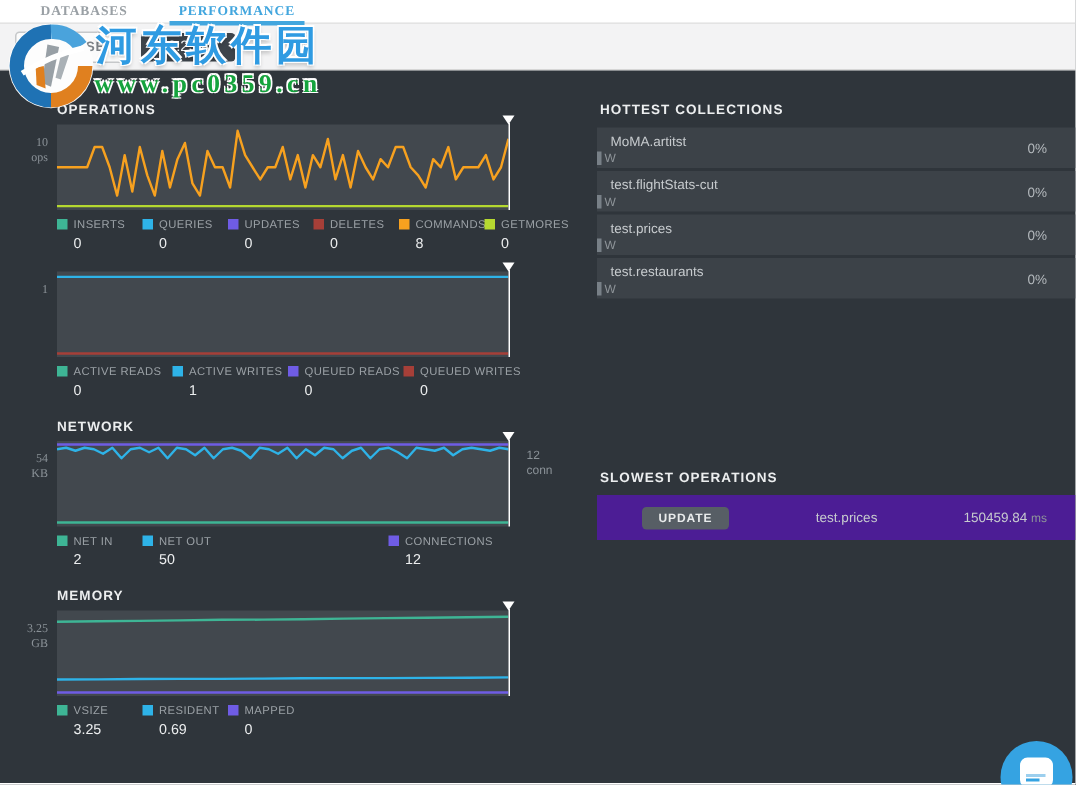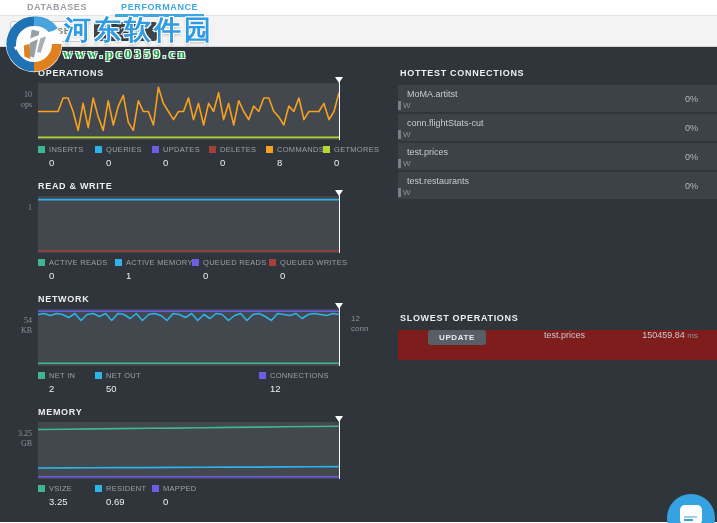--- a/index.html
+++ b/index.html
@@ -1,20 +1,20 @@
 <!DOCTYPE html>
 <html><head>
 <meta charset="utf-8">
 <style>
   * { margin:0; padding:0; box-sizing:border-box; }
   body { background:#ffffff; font-family:"Liberation Sans","DejaVu Sans",sans-serif; }
   .app { position:relative; width:717px; height:523px; background:#fff; overflow:hidden; }
 
   
-  .tabbar { height:15px; background:#fff; display:flex; align-items:flex-start; padding-top:2px; }
+  .tabbar { height:15px; background:#fff; display:flex; align-items:flex-start; padding-top:2px;font-family:Liberation Serif, serif; }
   .tab { font-size:9px; font-weight:bold; letter-spacing:.6px; color:#9aa0a5; cursor:pointer; }
   .tab-databases { margin-left:27px; }
   .tab-performance { margin-left:34px; color:#42a6de; }
   .tab-performance::after { content:''; display:block; height:3px; background:#42a6de; margin:2px -6px 0 -6px; }
 
   
   .toolbar { height:32px; background:#f3f3f4; border-top:1px solid #e3e3e3; border-bottom:1px solid #d6d6d6;
              display:flex; align-items:center; padding-left:10px; }
   .pause-btn { display:flex; align-items:center; gap:5px; background:#fbfbfb; border:1px solid #c6c8ca;
                border-radius:3px; height:21px; padding:0 14px; font-size:9px; font-weight:bold;
@@ -57,34 +57,34 @@
   .side-col { flex:1; margin-left:48px; }
   .panel-title { font-size:9px; font-weight:bold; letter-spacing:.7px; color:#eceeef; margin:0 0 7px 2px; }
   .hc-row { position:relative; height:27px; background:#3c4248; margin-bottom:2px; }
   .hc-name { position:absolute; top:4px; left:9px; font-size:9px; color:#c7cbce; }
   .hc-rw { position:absolute; bottom:2px; left:0; display:flex; align-items:center; }
   .rw-bar { width:3px; height:9px; background:#788087; display:inline-block; }
   .rw-label { font-size:8px; color:#8e9499; margin-left:2px; }
   .hc-pct { position:absolute; right:19px; top:50%; transform:translateY(-50%); font-size:9px; color:#b4b9bd; }
 
   .slowest-panel { margin-top:114px; }
-  .so-row { height:30px; background:#7f1d1d; display:flex; align-items:flex-start; margin-top:1px; }
+  .so-row { height:30px; background:#4c1d95; display:flex; align-items:center; margin-top:1px; }
   .op-badge { background:#575e65; border:none; border-radius:3px; color:#e9ebec; font-size:8px; font-weight:bold;
               letter-spacing:.6px; padding:3px 11px; margin-left:30px; cursor:pointer; font-family:inherit; }
   .so-name { font-size:9px; color:#c7cbce; margin-left:58px; }
   .so-time { margin-left:auto; margin-right:19px; font-size:9px; color:#c7cbce; }
   .so-time .unit { color:#8e9499; font-size:8px; }
 
   
   .watermark { position:absolute; left:0; top:10px; width:340px; height:110px; pointer-events:none; z-index:50; }
   .wm-logo { position:absolute; left:4px; top:4px; width:60px; height:60px; }
   .wm-text1 { position:absolute; left:64px; top:2px; font-size:27px; font-weight:bold; letter-spacing:3px;
               color:#2f9be2;
               text-shadow:-1px -1px 0 #fff, 1px -1px 0 #fff, -1px 1px 0 #fff, 1px 1px 0 #fff, 0 2px 3px rgba(0,0,0,.25); }
-  .wm-text2 { position:absolute; left:63px; top:36px; font-size:13px; font-weight:bold; letter-spacing:3px;
+  .wm-text2 { position:absolute; left:63px; top:36px; font-size:17px; font-weight:bold; letter-spacing:3px;
               font-family:"Liberation Serif","DejaVu Serif",serif; color:#15a33d;
               text-shadow:-1px -1px 0 #fff, 1px -1px 0 #fff, -1px 1px 0 #fff, 1px 1px 0 #fff; }
 
   
   .chat-bubble { position:absolute; right:2px; bottom:-19px; width:48px; height:48px; border-radius:50%;
                  background:#35a3e2; cursor:pointer; z-index:40; }
   .chat-icon { position:absolute; left:13px; top:11px; width:22px; height:20px; background:#fff; border-radius:5px; }
   .chat-icon::before { content:''; position:absolute; left:4px; bottom:4px; width:9px; height:1.6px; background:#35a3e2; }
   .chat-icon::after { content:''; position:absolute; left:4px; bottom:7px; width:13px; height:1.6px; background:#9ccfee; }
 </style>
@@ -168,21 +168,20 @@
               <div class="legend-top">
                 <span class="swatch" style="background: rgb(181, 216, 48);"></span>
                 <span class="legend-label">GETMORES</span>
               </div>
               <div class="legend-value">0</div>
             </li>
           </ul>
       </section>
 
       <section class="chart-section">
-        <h3 class="chart-title">READ &amp; WRITE</h3>
         <div class="chart-row">
           <div class="y-axis">
             <span>1</span>
               <span></span>
           </div>
           <div class="chart-box">
             <svg preserveAspectRatio="none" viewBox="0 0 301 57">
                 <polyline points="0.0,3.6 301.0,3.6" fill="none" stroke="#2eb3e8" stroke-width="1.6" stroke-linejoin="round"></polyline>
                 <polyline points="0.0,54.7 301.0,54.7" fill="none" stroke="#a63f38" stroke-width="1.6" stroke-linejoin="round"></polyline>
               </svg>
@@ -196,21 +195,21 @@
             <li class="legend-item">
               <div class="legend-top">
                 <span class="swatch" style="background: rgb(62, 181, 149);"></span>
                 <span class="legend-label">ACTIVE READS</span>
               </div>
               <div class="legend-value">0</div>
             </li>
             <li class="legend-item">
               <div class="legend-top">
                 <span class="swatch" style="background: rgb(46, 179, 232);"></span>
-                <span class="legend-label">ACTIVE MEMORY</span>
+                <span class="legend-label">ACTIVE WRITES</span>
               </div>
               <div class="legend-value">1</div>
             </li>
             <li class="legend-item">
               <div class="legend-top">
                 <span class="swatch" style="background: rgb(111, 92, 229);"></span>
                 <span class="legend-label">QUEUED READS</span>
               </div>
               <div class="legend-value">0</div>
             </li>
@@ -314,33 +313,33 @@
               <div class="legend-value">0</div>
             </li>
           </ul>
       </section>
 
     </div>
 
     <div class="side-col">
 
       <div class="panel">
-        <h3 class="panel-title">HOTTEST CONNECTIONS</h3>
+        <h3 class="panel-title">HOTTEST COLLECTIONS</h3>
 
         <div class="hc-row">
           <div class="hc-name">MoMA.artitst</div>
           <div class="hc-rw">
               <span class="rw-bar"></span>
               <span class="rw-label">W</span>
             </div>
           <div class="hc-pct">0%</div>
         </div>
 
         <div class="hc-row">
-          <div class="hc-name">conn.flightStats-cut</div>
+          <div class="hc-name">test.flightStats-cut</div>
           <div class="hc-rw">
               <span class="rw-bar"></span>
               <span class="rw-label">W</span>
             </div>
           <div class="hc-pct">0%</div>
         </div>
 
         <div class="hc-row">
           <div class="hc-name">test.prices</div>
           <div class="hc-rw">

